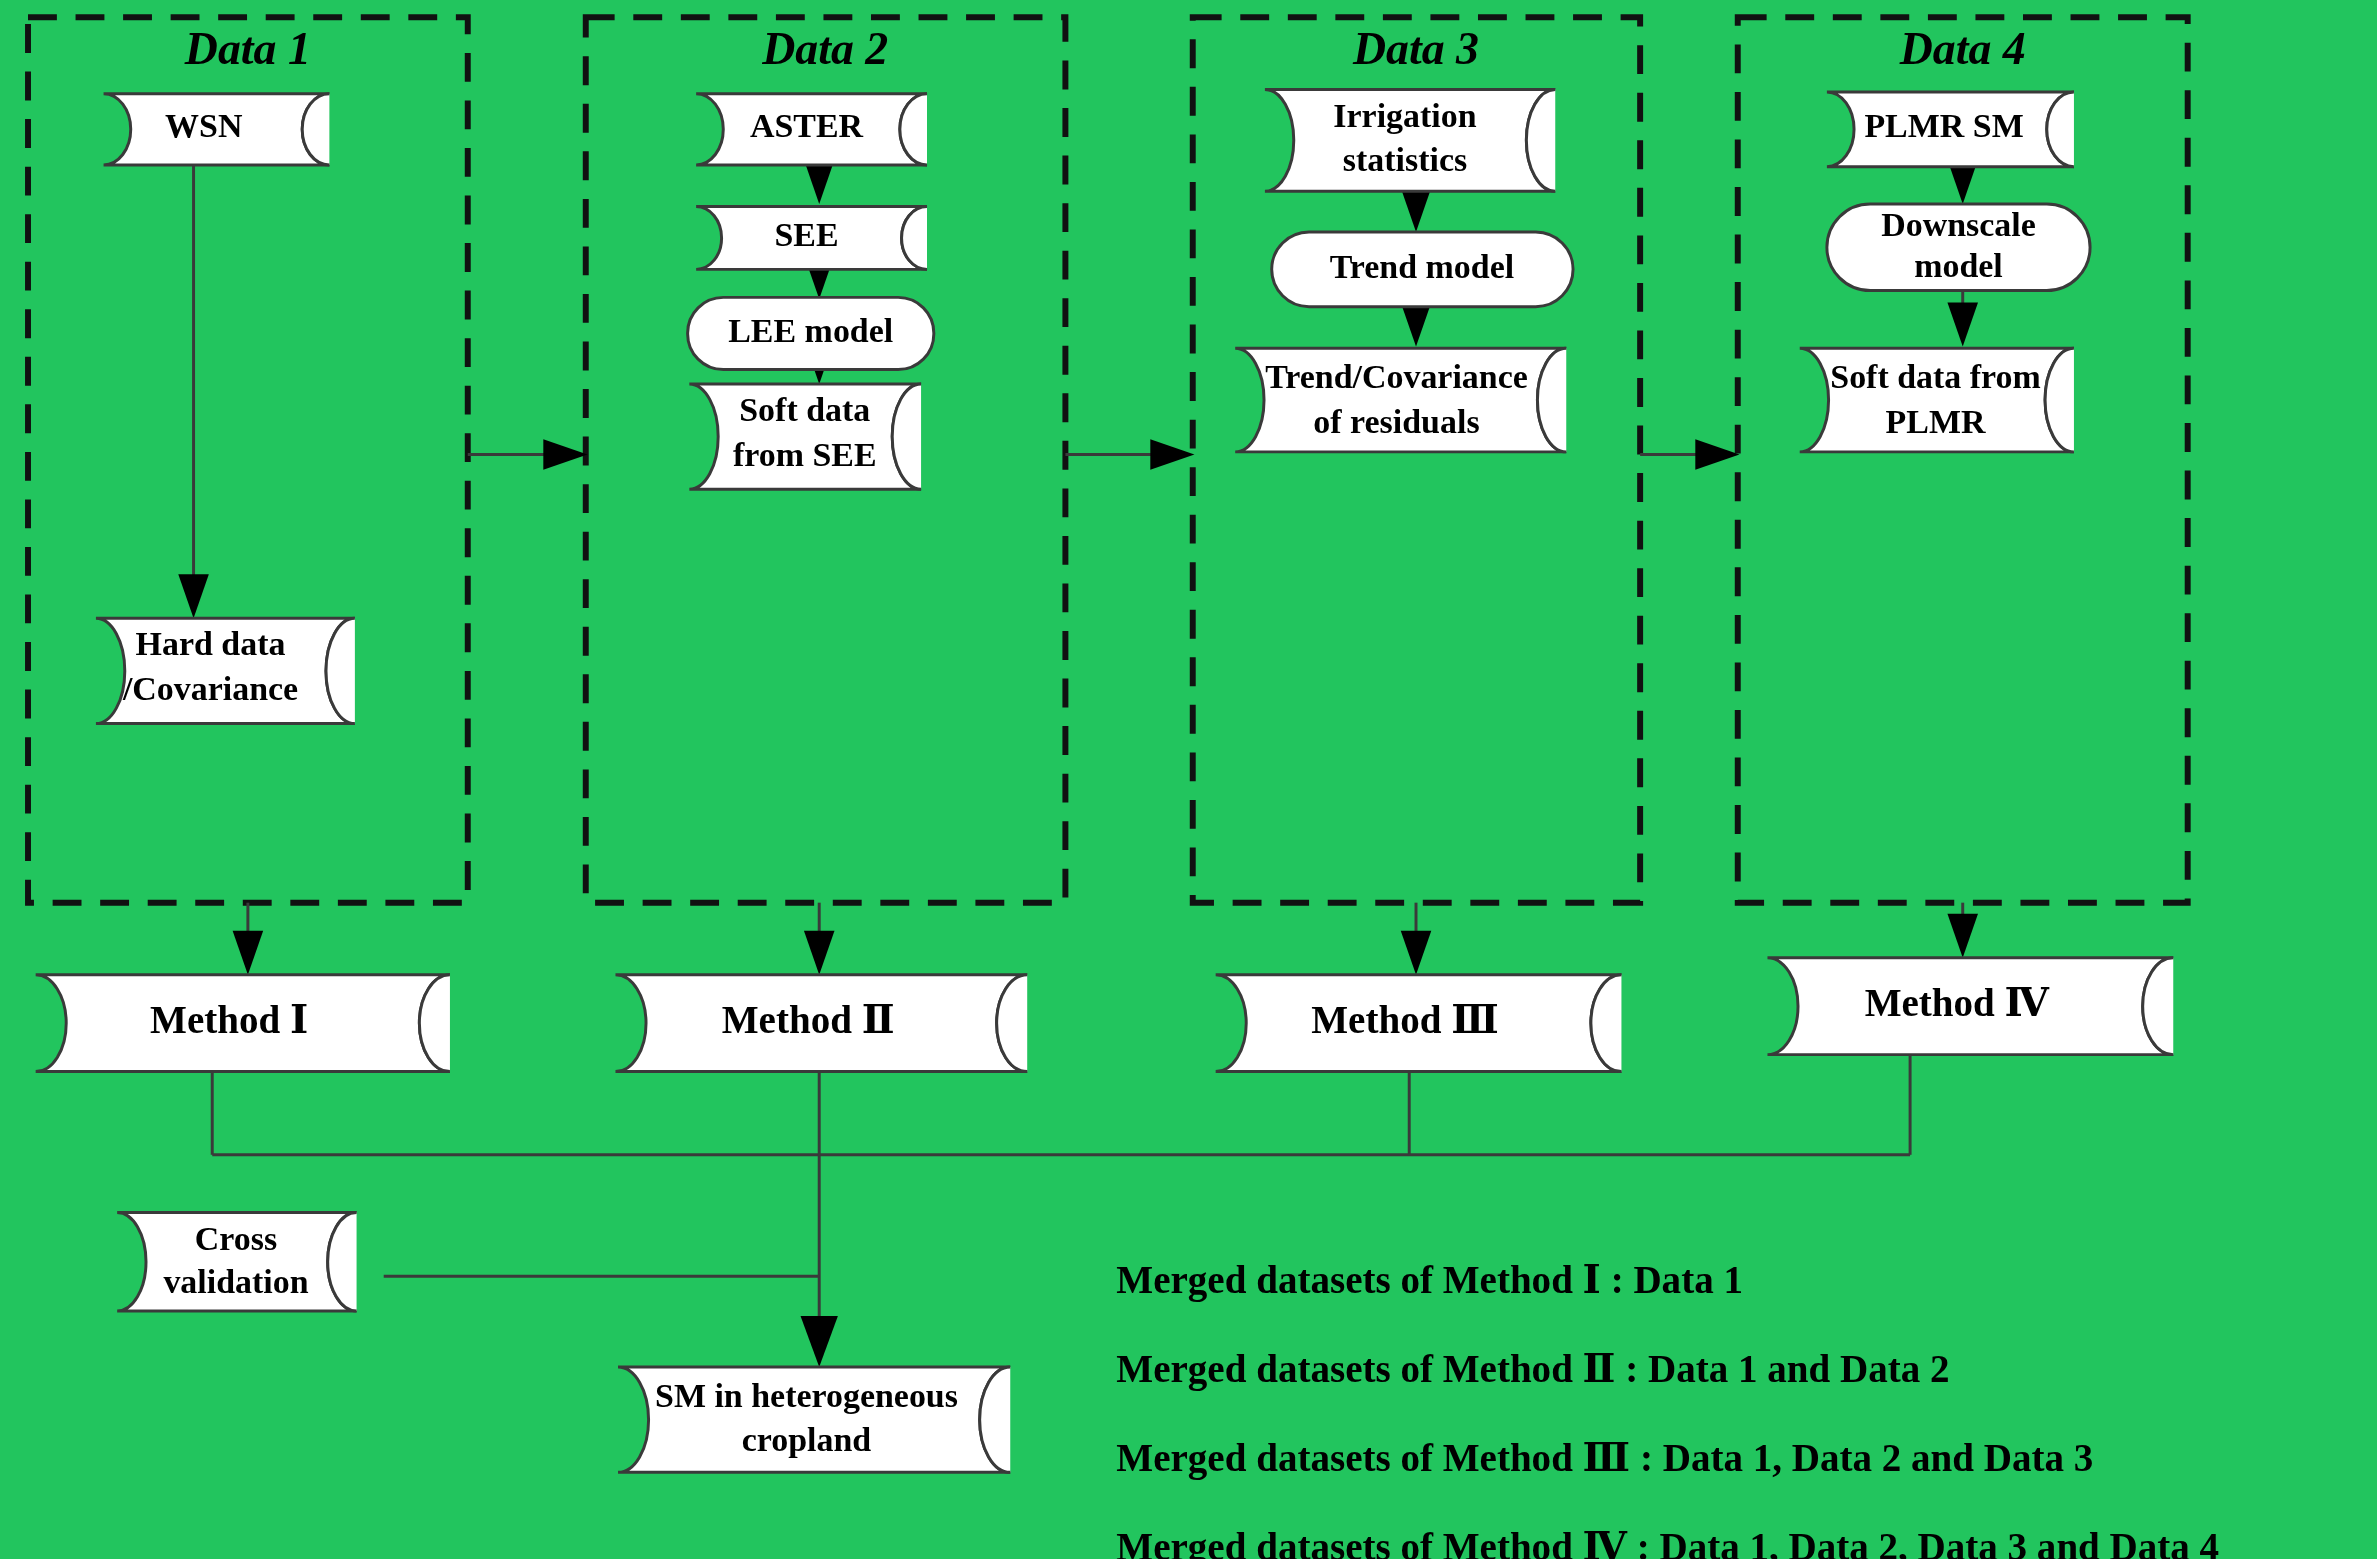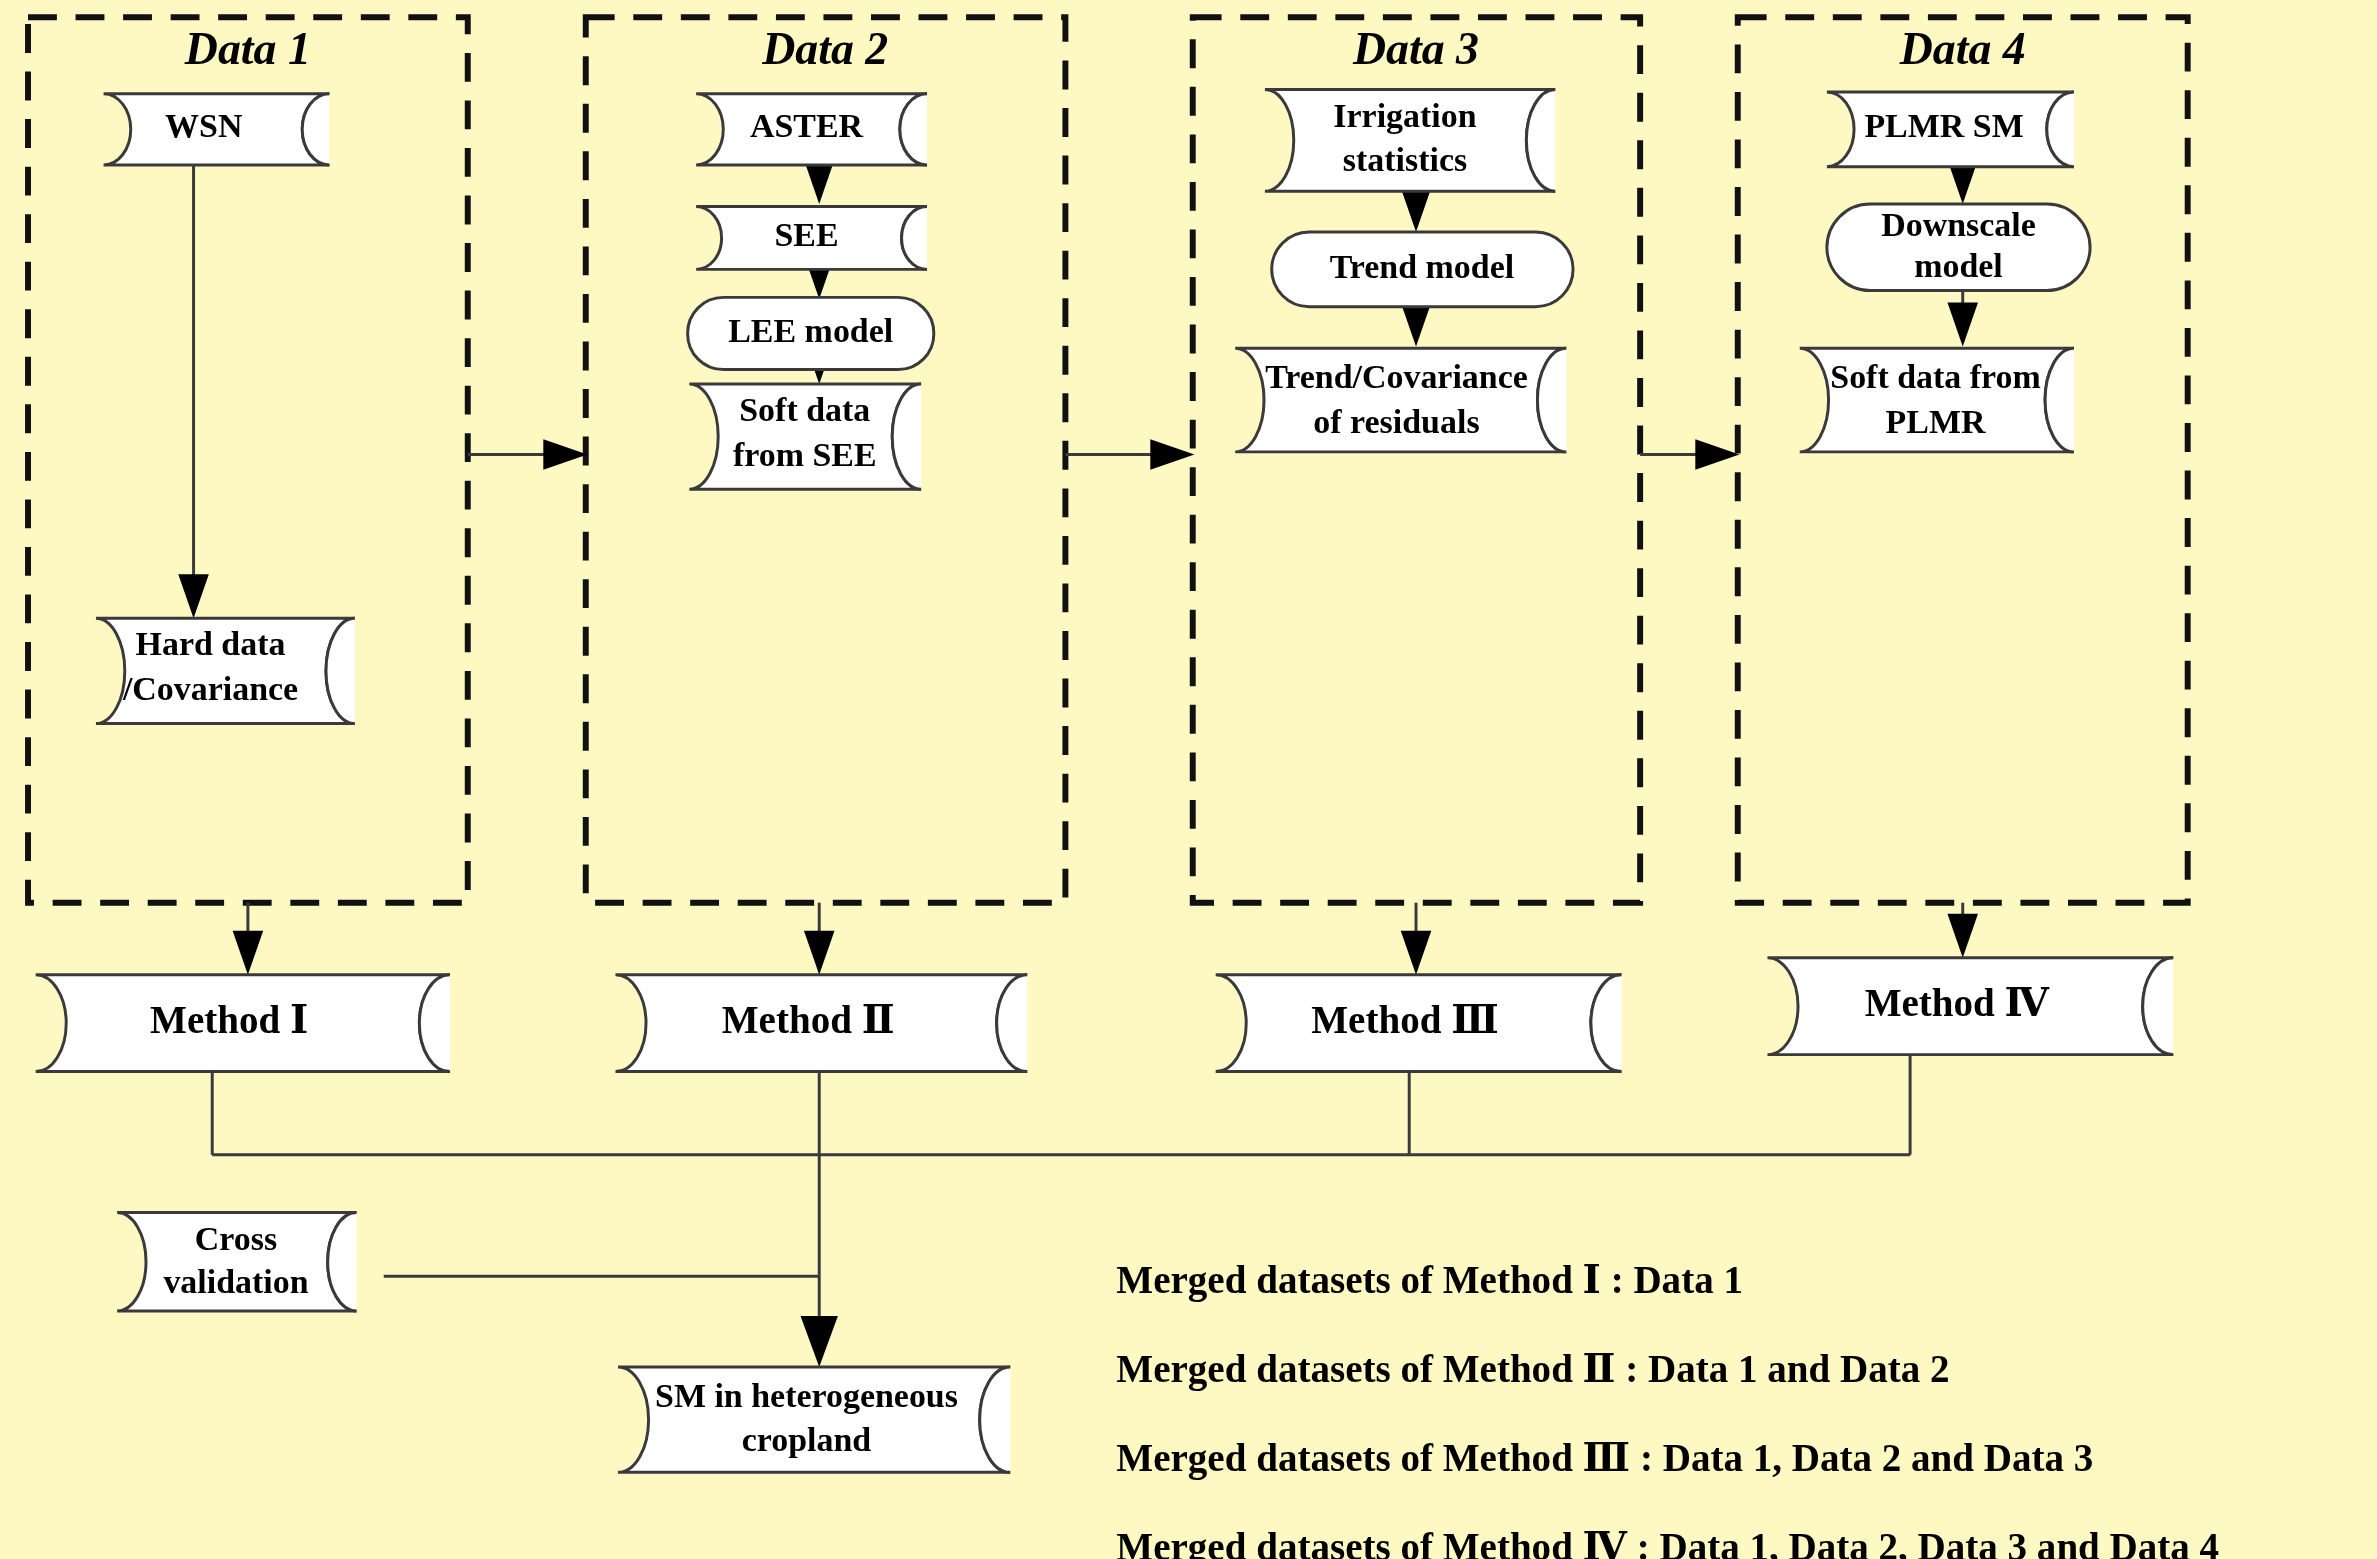--- a/index.html
+++ b/index.html
@@ -4,21 +4,21 @@
 <style>
   html, body {
     margin: 0;
     padding: 0;
     background: #ffffff;
   }
   #stage {
     position: relative;
     width: 2377px;
     height: 1560px;
-    background: #fef9c3;
+    background: #22c55e;
     font-family: "Liberation Serif", "DejaVu Serif", serif;
   }
   svg#diagram {
     position: absolute;
     top: 0; left: 0;
     width: 2377px;
     height: 1560px;
     display: block;
   }
   .panel-frame {

